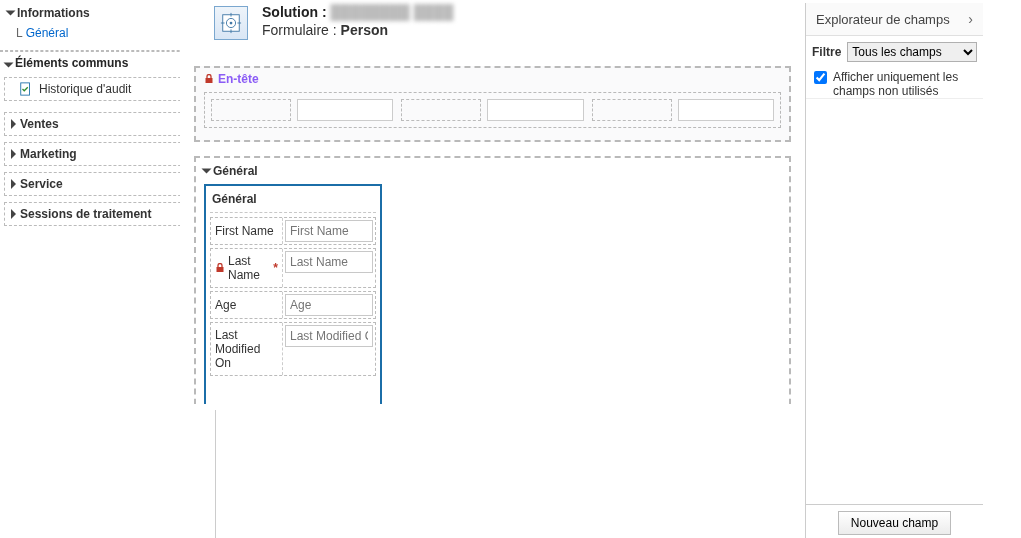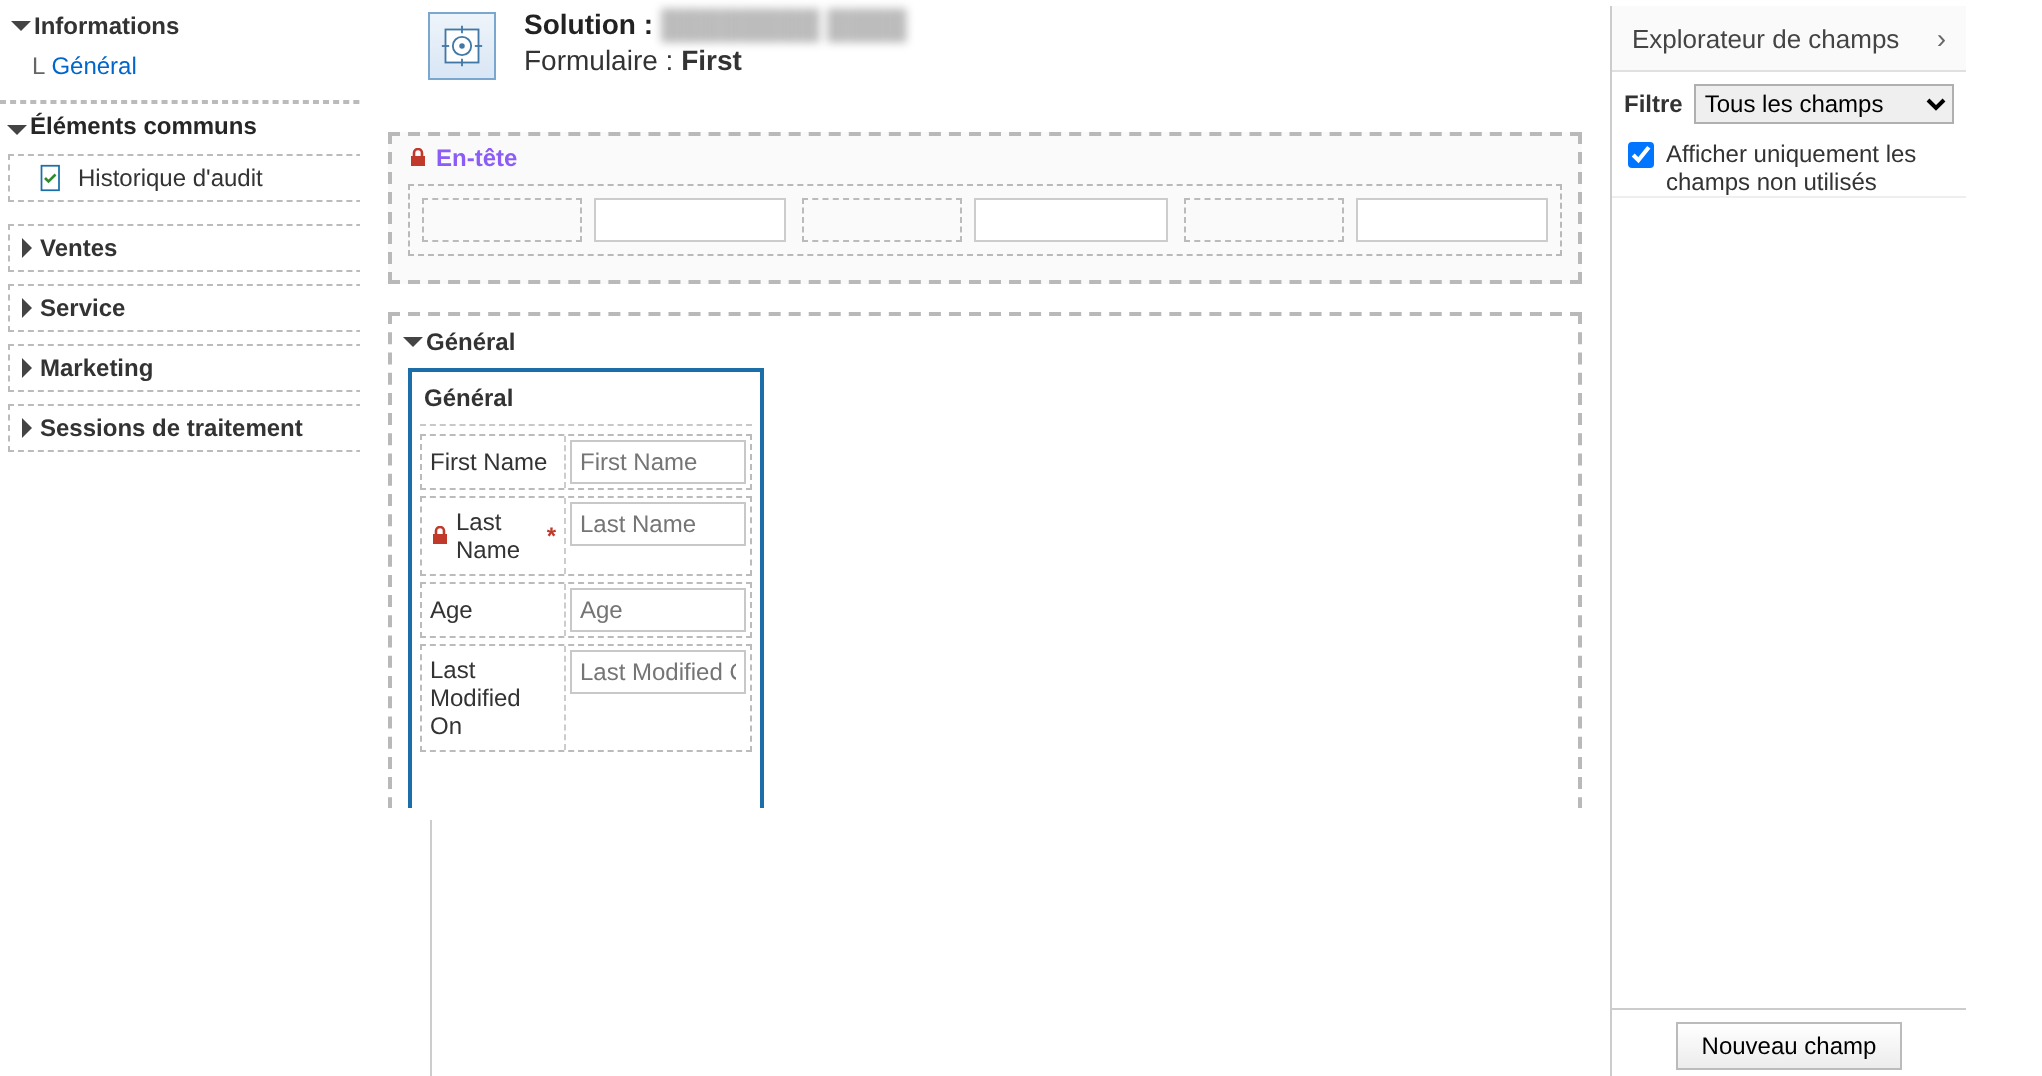--- a/index.html
+++ b/index.html
@@ -101,25 +101,25 @@
       <span>Historique d'audit</span>
     </div>
   </div>
 
   <div class="collapse-item">
     <span class="tri"></span>
     <span>Ventes</span>
   </div>
   <div class="collapse-item">
     <span class="tri"></span>
+    <span>Marketing</span>
+  </div>
+  <div class="collapse-item">
+    <span class="tri"></span>
     <span>Service</span>
-  </div>
-  <div class="collapse-item">
-    <span class="tri"></span>
-    <span>Marketing</span>
   </div>
   <div class="collapse-item">
     <span class="tri"></span>
     <span>Sessions de traitement</span>
   </div>
 </div>
 
 <div class="main">
   <div class="title-row">
     <div class="title-icon">
@@ -133,21 +133,21 @@
           <line x1="19" y1="12" x2="23" y2="12" stroke="#4178a6"></line>
         </svg>
     </div>
     <div class="title-text">
       <div class="sol">
         <span>Solution :</span>
         <span class="light">████████ ████</span>
       </div>
       <div class="form">
         <span>Formulaire :</span>
-        <span class="strong">First</span>
+        <span class="strong">Person</span>
       </div>
     </div>
   </div>
 
   <div class="canvas-wrap">
 
     <div class="section-box section-gray">
       <div class="section-title">
         <span class="lock">
             <svg class="lock-svg" viewBox="0 0 10 10">

